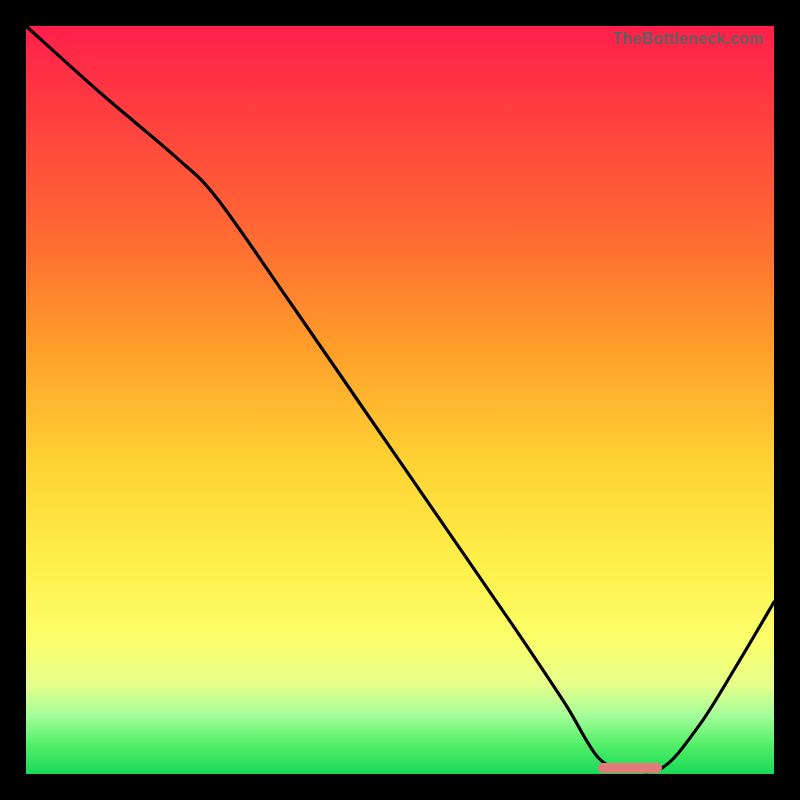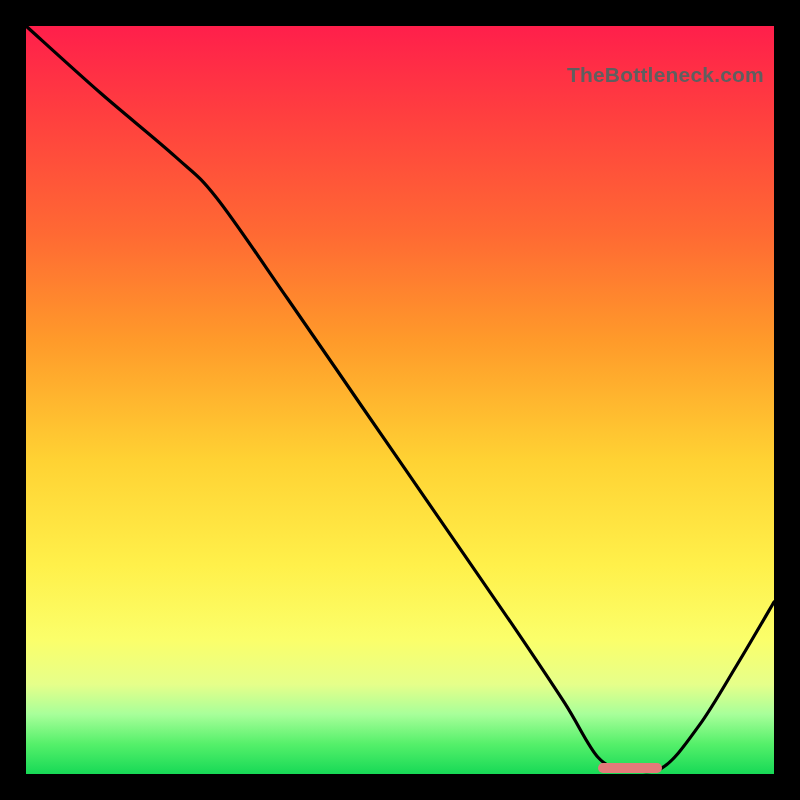--- a/index.html
+++ b/index.html
@@ -36,25 +36,24 @@
       #a8ff9a 92%,
       #55f06a 96%,
       #17d956 100%
     );
   }
   .watermark {
     position: absolute;
     top: 4px;
     right: 10px;
     color: #5f5f5f;
-    font-size: 21px;
+    font-size: 16px;
     font-weight: 600;
     letter-spacing: 0.2px;
     pointer-events: none;
-    margin-top: 33px;
   }
   svg.curve {
     position: absolute;
     left: 0;
     top: 0;
     width: 748px;
     height: 748px;
     overflow: visible;
   }
   .marker {

